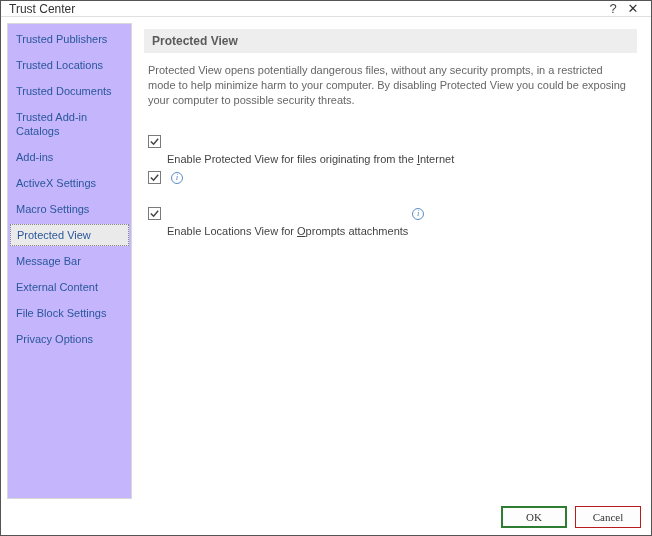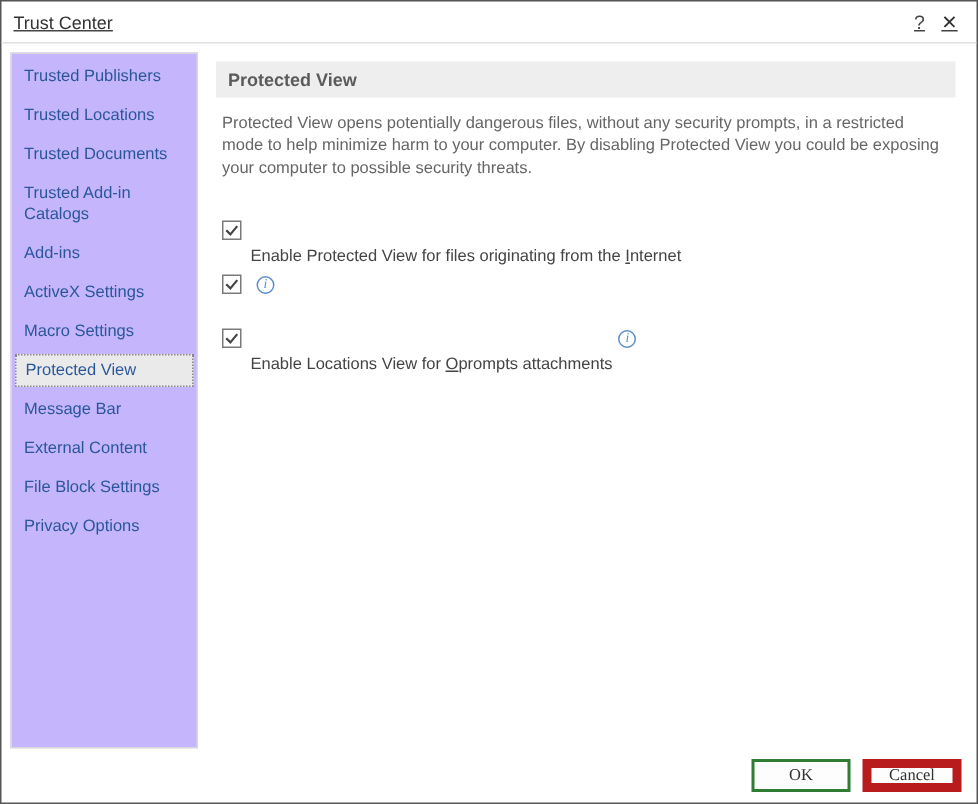--- a/index.html
+++ b/index.html
@@ -1,36 +1,36 @@
 <!DOCTYPE html>
 <html><head>
 <meta charset="utf-8">
 <style>
   * { box-sizing: border-box; }
   html, body { margin: 0; padding: 0; font-family: "Segoe UI", Tahoma, sans-serif; font-size: 11px; color: #444; background: #fff; }
   .window { width: 652px; height: 536px; border: 1px solid #555; display: flex; flex-direction: column; background: #fff; }
-  .title-bar { height: 28px; display: flex; align-items: center; padding: 0 8px; border-bottom: 1px solid #e0e0e0; text-decoration: underline; }
+  .title-bar { height: 16px; display: flex; align-items: center; padding: 0 8px; border-bottom: 1px solid #e0e0e0; }
   .title-bar .title { flex: 1; font-size: 12px; color: #333; }
   .title-bar .help { width: 20px; text-align: center; font-size: 13px; color: #444; cursor: default; }
   .title-bar .close { width: 20px; text-align: center; font-size: 13px; color: #333; cursor: default; }
   .body { flex: 1; display: flex; padding: 6px 6px 0 6px; overflow: hidden; }
   .sidebar { width: 125px; border: 1px solid #d8d8d8; background: #c4b5fd; padding: 4px 0; }
   .sidebar-item { padding: 4px 6px 4px 8px; color: #2b579a; cursor: default; margin-bottom: 4px; line-height: 14px; }
   .sidebar-item.selected { background: #eaeaea; border: 1px dotted #888; margin: 0 2px 4px 2px; padding: 3px 5px 3px 6px; }
   .main { flex: 1; padding: 6px 8px 0 12px; overflow: auto; }
   .section-header { background: #eeeeee; color: #5b5b5b; font-weight: 600; font-size: 12px; padding: 5px 8px; margin-bottom: 10px; }
   .desc { color: #666; line-height: 15px; margin: 0 4px 10px 4px; }
   .opt { display: flex; align-items: center; margin: 2px 0 6px 4px; }
   .chk { width: 13px; height: 13px; border: 1px solid #7a7a7a; display: inline-flex; align-items: center; justify-content: center; margin-right: 6px; flex-shrink: 0; }
   .chk svg { width: 11px; height: 11px; }
   .opt-label { color: #444; margin-top: 35px; }
   .opt-label u { text-decoration: underline; }
   .info-icon { display: inline-flex; width: 12px; height: 12px; border: 1px solid #5b8ec9; color: #5b8ec9; border-radius: 50%; align-items: center; justify-content: center; font-size: 9px; font-style: italic; font-family: Georgia, serif; margin-left: 4px; line-height: 1; }
   .footer { height: 36px; display: flex; justify-content: flex-end; align-items: center; padding: 0 10px; gap: 8px; font-family: Liberation Serif, serif; }
-  .btn { min-width: 66px; height: 22px; border: 6px solid #b91c1c; background: #fdfdfd; color: #333; font-size: 11px; display: inline-flex; align-items: center; justify-content: center; cursor: default; }
+  .btn { min-width: 66px; height: 22px; border: 1px solid #b91c1c; background: #fdfdfd; color: #333; font-size: 11px; display: inline-flex; align-items: center; justify-content: center; cursor: default; }
   .btn.primary { border: 2px solid #2f7d32; }
 </style>
 </head>
 <body>
 
 <div class="window">
 
   <div class="title-bar">
     <div class="title">Trust Center</div>
     <div class="help">?</div>

